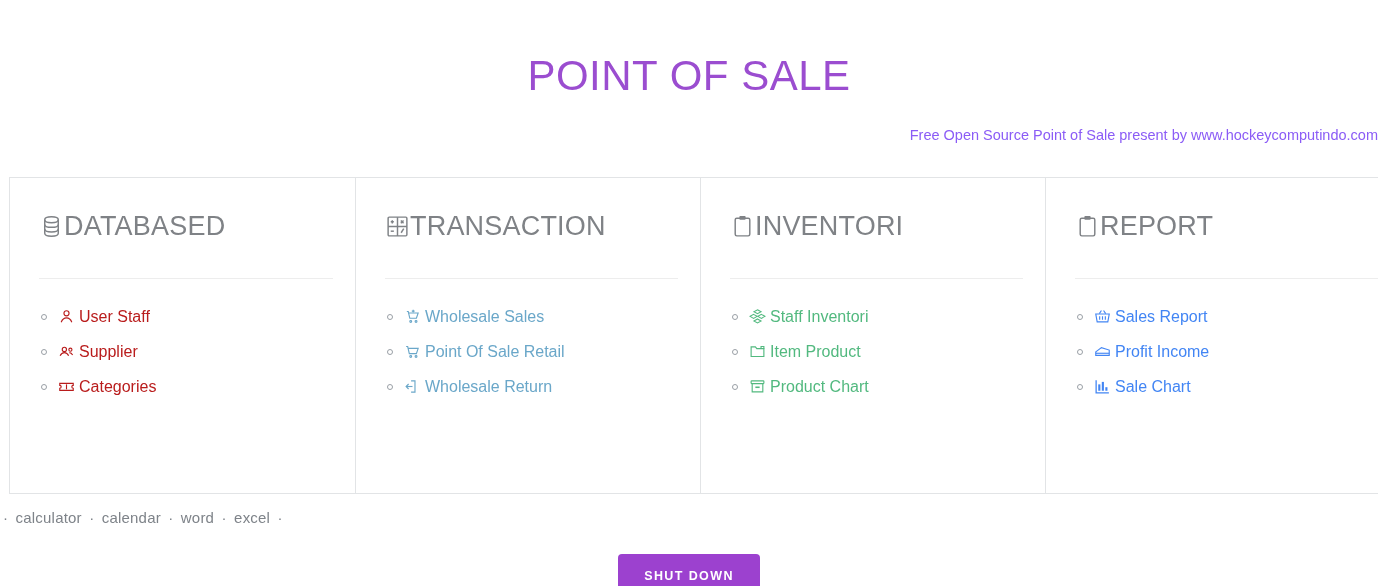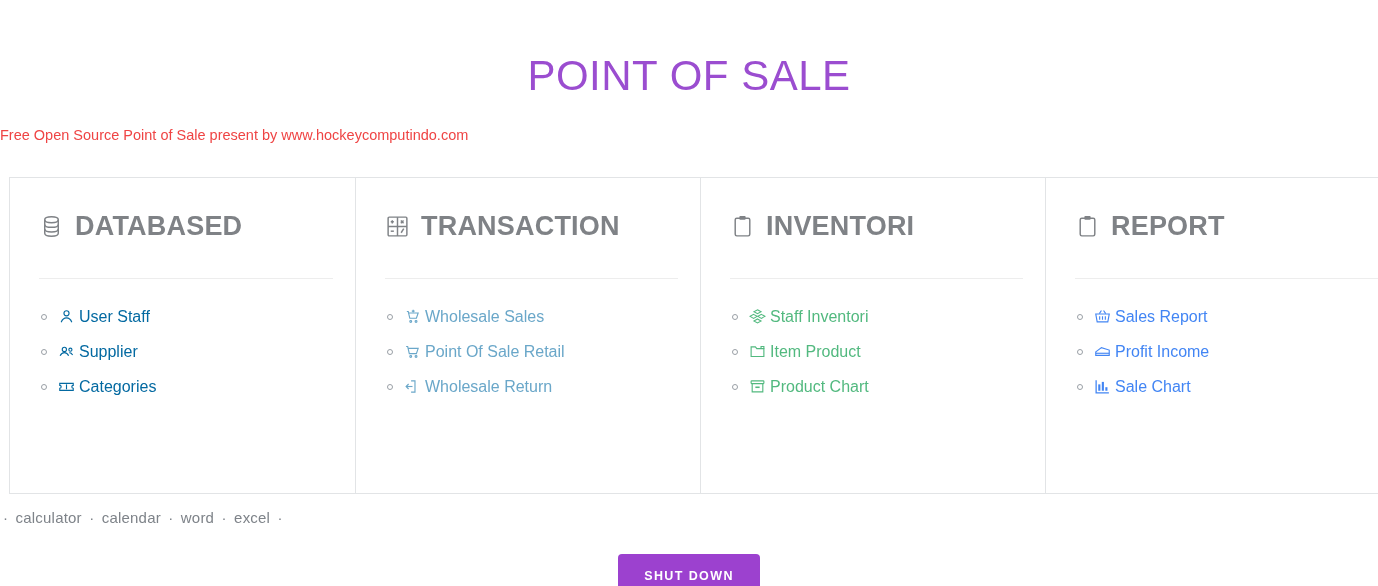--- a/index.html
+++ b/index.html
@@ -17,23 +17,23 @@
     text-align: center;
     font-size: 42px;
     font-weight: 300;
     color: #9b4dd0;
     letter-spacing: 0.5px;
     margin: 0;
     padding-top: 14px;
     line-height: 50px;
   }
   .subtitle {
-    text-align: left;
+    text-align: right;
     font-size: 14.5px;
-    color: #ef4444;
+    color: #8b5cf6;
     font-weight: 400;
     margin: 0;
     padding-top: 25px;
     line-height: 18px;
   }
 
   
   .card {
     position: absolute;
     left: 9px;
@@ -52,26 +52,26 @@
   }
   .col:last-child { border-right: none; }
   .col-1 { width: 346px; }
   .col-2 { width: 345px; }
   .col-3 { width: 345px; }
   .col-4 { width: 356px; }
 
   .col-head {
     display: flex;
     align-items: center;
-    gap: 11px;
+    gap: 0;
     padding-left: 29px;
     height: 40px;
     color: #7f8286;
     font-size: 27px;
-    font-weight: 700;
+    font-weight: 400;
     letter-spacing: 0.2px;
     white-space: nowrap;
   }
   .col-head .hicon { display: inline-flex; align-items: center; color: #7f8286; }
   .col-head .hicon svg { display: block; }
 
   .rule {
     margin: 32px 22px 0 29px;
     height: 1px;
     background: #ededed;
@@ -91,21 +91,21 @@
     border: 1px solid #9aa0a6;
     border-radius: 50%;
     margin-right: 11px;
     flex: 0 0 auto;
   }
   .litem { display: inline-flex; align-items: center; gap: 4px; text-decoration: none; }
   .litem svg { display: block; }
   .ltext { line-height: 18px; }
 
   
-  .c-red   .litem { color: #0369a1; }
+  .c-red   .litem { color: #b91c1c; }
   .c-steel .litem { color: #6aa7c9; }
   .c-green .litem { color: #52b97f; }
   .c-blue  .litem { color: #4285f4; }
 
   
   .footlinks {
     position: absolute;
     left: 0; top: 472px;
     width: 1223px;
     font-size: 15px;

